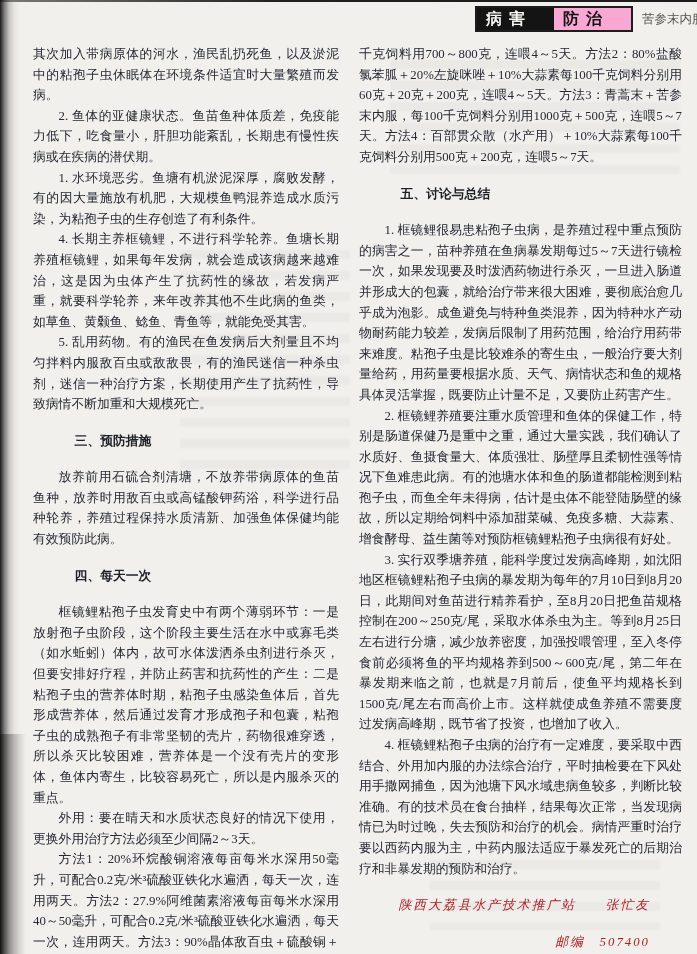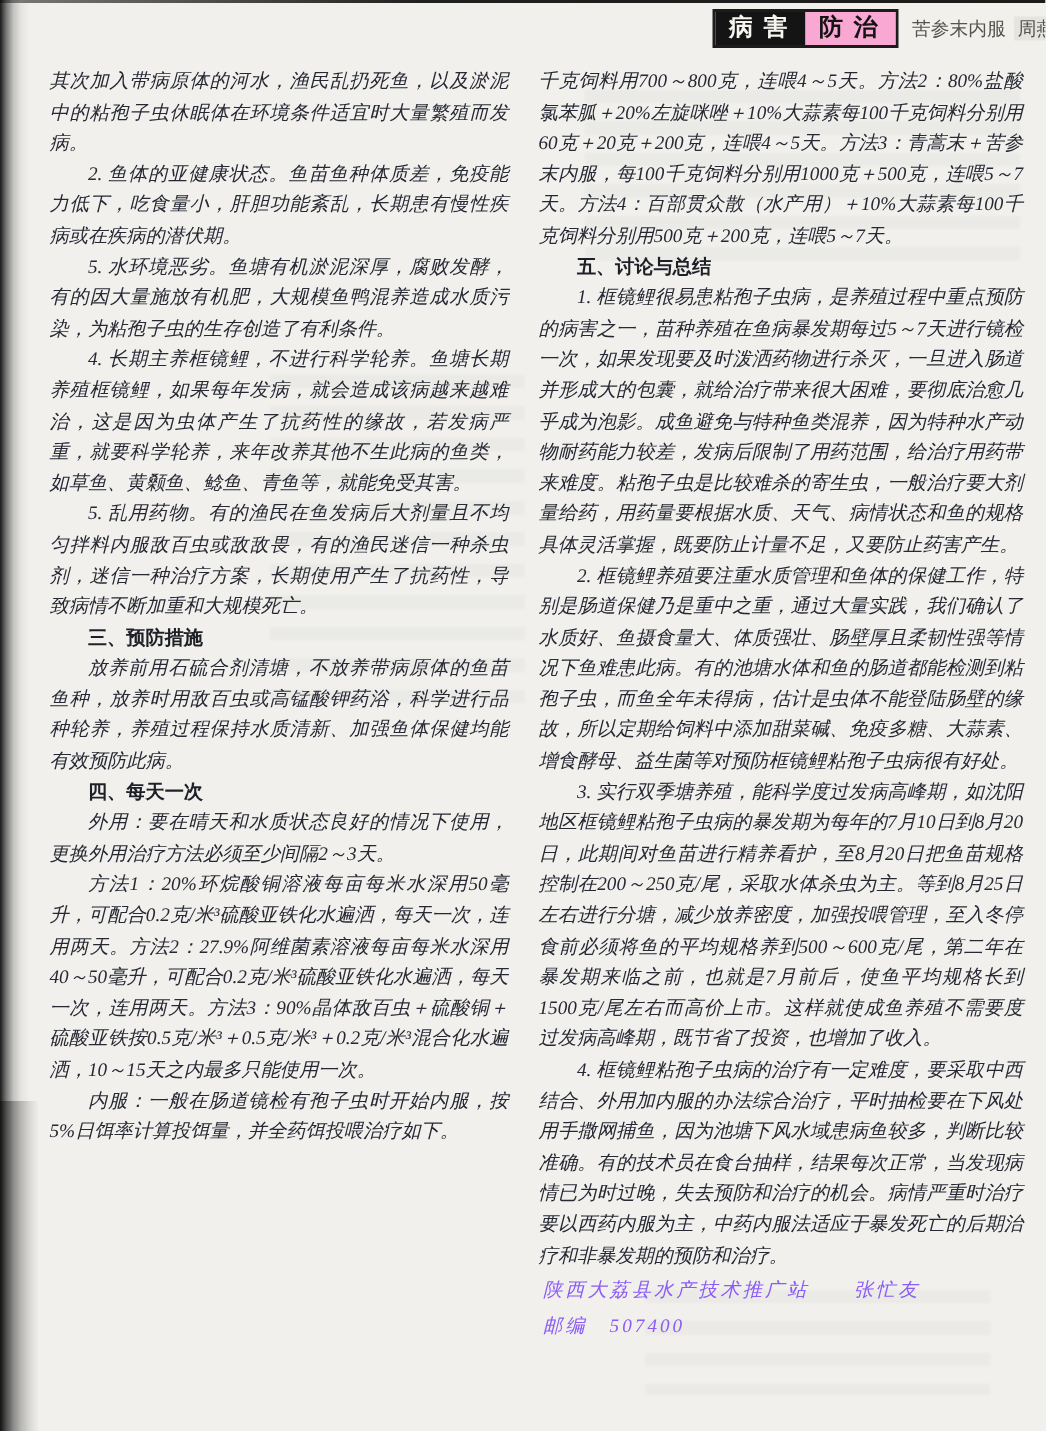--- a/index.html
+++ b/index.html
@@ -15,37 +15,37 @@
   .gutter-left{position:absolute;left:0;top:0;bottom:0;width:20px;
     background:linear-gradient(90deg,rgba(8,8,8,.92) 0,rgba(35,35,35,.6) 4px,rgba(90,90,90,.3) 9px,rgba(140,140,140,.12) 14px,rgba(160,160,160,0) 20px);}
   .gutter-left:after{content:"";position:absolute;left:0;bottom:0;width:26px;height:220px;
     background:linear-gradient(90deg,rgba(10,10,10,.45),rgba(10,10,10,0));}
   .showthrough{position:absolute;pointer-events:none;opacity:.55;filter:blur(1.2px);
     background:repeating-linear-gradient(180deg,rgba(116,122,136,.10) 0 9px,rgba(116,122,136,0) 9px 21px);}
   
   .header{position:absolute;top:6px;left:475px;display:flex;align-items:center;}
   .badge{display:flex;border:2px solid #1c1c1c;background:#fbfaf7;}
   .badge-seg{font-family:"Liberation Sans","DejaVu Sans",sans-serif;font-weight:bold;
-    font-size:16px;line-height:18px;padding:2px 5px 2px 9px;letter-spacing:7px;white-space:nowrap;}
+    font-size:16px;line-height:18px;padding:2px 22px 2px 9px;letter-spacing:7px;white-space:nowrap;}
   .badge-dark{background:#141414;color:#f6f5f1;}
   .badge-light{background:#f9a8d4;color:#141414;}
   .editor{margin-left:9px;font-size:12.5px;color:#55544f;white-space:nowrap;
     font-family:"Liberation Sans","DejaVu Sans",sans-serif;}
   .editor .ed-name{background:#e5e4df;padding:1px 3px;margin-left:5px;}
   
   .content{position:absolute;left:33px;top:44px;display:flex;gap:20px;}
   .col{font-size:12.8px;line-height:20.6px;text-align:justify;text-justify:inter-ideograph;}
   .col-left{width:306px;}
   .col-right{width:323px;}
-  p.para{margin:0;text-indent:2em;font-style:italic;}
+  p.para{margin:0;text-indent:2em;}
   p.para.noindent{text-indent:0;}
-  p.heading{margin:0;text-indent:2em;font-weight:bold;
+  p.heading{margin:16px;text-indent:2em;font-weight:bold;
     font-family:Liberation Serif, serif;color:#1e2028;}
-  p.sig{margin:3px;font-style:italic;padding-right:16px;
-    letter-spacing:2px;color:#8b5cf6;}
+  p.sig{margin:16px;text-align:right;font-style:italic;padding-right:16px;
+    letter-spacing:2px;color:#b91c1c;}
 </style>
 </head>
 <body>
 
 <div class="top-line"></div>
 <div class="gutter-left"></div>
 <div class="showthrough" style="left:180px;top:250px;width:170px;height:220px;"></div>
 <div class="showthrough" style="left:390px;top:60px;width:290px;height:120px;"></div>
 <div class="showthrough" style="left:430px;top:860px;width:230px;height:70px;"></div>
 
@@ -56,26 +56,27 @@
   </div>
   <div class="editor">
     <span>苦参末内服</span><span class="ed-name">周燕侠</span>
   </div>
 </div>
 
 <div class="content">
   <div class="col col-left">
       <p class="para noindent">其次加入带病原体的河水，渔民乱扔死鱼，以及淤泥中的粘孢子虫休眠体在环境条件适宜时大量繁殖而发病。</p>
       <p class="para">2. 鱼体的亚健康状态。鱼苗鱼种体质差，免疫能力低下，吃食量小，肝胆功能紊乱，长期患有慢性疾病或在疾病的潜伏期。</p>
-      <p class="para">5. 水环境恶劣。鱼塘有机淤泥深厚，腐败发酵，有的因大量施放有机肥，大规模鱼鸭混养造成水质污染，为粘孢子虫的生存创造了有利条件。</p>
+      <p class="para">1. 水环境恶劣。鱼塘有机淤泥深厚，腐败发酵，有的因大量施放有机肥，大规模鱼鸭混养造成水质污染，为粘孢子虫的生存创造了有利条件。</p>
       <p class="para">4. 长期主养框镜鲤，不进行科学轮养。鱼塘长期养殖框镜鲤，如果每年发病，就会造成该病越来越难治，这是因为虫体产生了抗药性的缘故，若发病严重，就要科学轮养，来年改养其他不生此病的鱼类，如草鱼、黄颡鱼、鲶鱼、青鱼等，就能免受其害。</p>
       <p class="para">5. 乱用药物。有的渔民在鱼发病后大剂量且不均匀拌料内服敌百虫或敌敌畏，有的渔民迷信一种杀虫剂，迷信一种治疗方案，长期使用产生了抗药性，导致病情不断加重和大规模死亡。</p>
       <p class="heading">三、预防措施</p>
       <p class="para">放养前用石硫合剂清塘，不放养带病原体的鱼苗鱼种，放养时用敌百虫或高锰酸钾药浴，科学进行品种轮养，养殖过程保持水质清新、加强鱼体保健均能有效预防此病。</p>
       <p class="heading">四、每天一次</p>
+      <p class="para">框镜鲤粘孢子虫发育史中有两个薄弱环节：一是放射孢子虫阶段，这个阶段主要生活在水中或寡毛类（如水蚯蚓）体内，故可水体泼洒杀虫剂进行杀灭，但要安排好疗程，并防止药害和抗药性的产生：二是粘孢子虫的营养体时期，粘孢子虫感染鱼体后，首先形成营养体，然后通过发育才形成孢子和包囊，粘孢子虫的成熟孢子有非常坚韧的壳片，药物很难穿透，所以杀灭比较困难，营养体是一个没有壳片的变形体，鱼体内寄生，比较容易死亡，所以是内服杀灭的重点。</p>
       <p class="para">外用：要在晴天和水质状态良好的情况下使用，更换外用治疗方法必须至少间隔2～3天。</p>
       <p class="para">方法1：20%环烷酸铜溶液每亩每米水深用50毫升，可配合0.2克/米³硫酸亚铁化水遍洒，每天一次，连用两天。方法2：27.9%阿维菌素溶液每亩每米水深用40～50毫升，可配合0.2克/米³硫酸亚铁化水遍洒，每天一次，连用两天。方法3：90%晶体敌百虫＋硫酸铜＋硫酸亚铁按0.5克/米³＋0.5克/米³＋0.2克/米³混合化水遍洒，10～15天之内最多只能使用一次。</p>
       <p class="para">内服：一般在肠道镜检有孢子虫时开始内服，按5%日饵率计算投饵量，并全药饵投喂治疗如下。</p>
     </div>
   <div class="col col-right">
       <p class="para noindent">千克饲料用700～800克，连喂4～5天。方法2：80%盐酸氯苯胍＋20%左旋咪唑＋10%大蒜素每100千克饲料分别用60克＋20克＋200克，连喂4～5天。方法3：青蒿末＋苦参末内服，每100千克饲料分别用1000克＋500克，连喂5～7天。方法4：百部贯众散（水产用）＋10%大蒜素每100千克饲料分别用500克＋200克，连喂5～7天。</p>
       <p class="heading">五、讨论与总结</p>
       <p class="para">1. 框镜鲤很易患粘孢子虫病，是养殖过程中重点预防的病害之一，苗种养殖在鱼病暴发期每过5～7天进行镜检一次，如果发现要及时泼洒药物进行杀灭，一旦进入肠道并形成大的包囊，就给治疗带来很大困难，要彻底治愈几乎成为泡影。成鱼避免与特种鱼类混养，因为特种水产动物耐药能力较差，发病后限制了用药范围，给治疗用药带来难度。粘孢子虫是比较难杀的寄生虫，一般治疗要大剂量给药，用药量要根据水质、天气、病情状态和鱼的规格具体灵活掌握，既要防止计量不足，又要防止药害产生。</p>
       <p class="para">2. 框镜鲤养殖要注重水质管理和鱼体的保健工作，特别是肠道保健乃是重中之重，通过大量实践，我们确认了水质好、鱼摄食量大、体质强壮、肠壁厚且柔韧性强等情况下鱼难患此病。有的池塘水体和鱼的肠道都能检测到粘孢子虫，而鱼全年未得病，估计是虫体不能登陆肠壁的缘故，所以定期给饲料中添加甜菜碱、免疫多糖、大蒜素、增食酵母、益生菌等对预防框镜鲤粘孢子虫病很有好处。</p>
       <p class="para">3. 实行双季塘养殖，能科学度过发病高峰期，如沈阳地区框镜鲤粘孢子虫病的暴发期为每年的7月10日到8月20日，此期间对鱼苗进行精养看护，至8月20日把鱼苗规格控制在200～250克/尾，采取水体杀虫为主。等到8月25日左右进行分塘，减少放养密度，加强投喂管理，至入冬停食前必须将鱼的平均规格养到500～600克/尾，第二年在暴发期来临之前，也就是7月前后，使鱼平均规格长到1500克/尾左右而高价上市。这样就使成鱼养殖不需要度过发病高峰期，既节省了投资，也增加了收入。</p>

